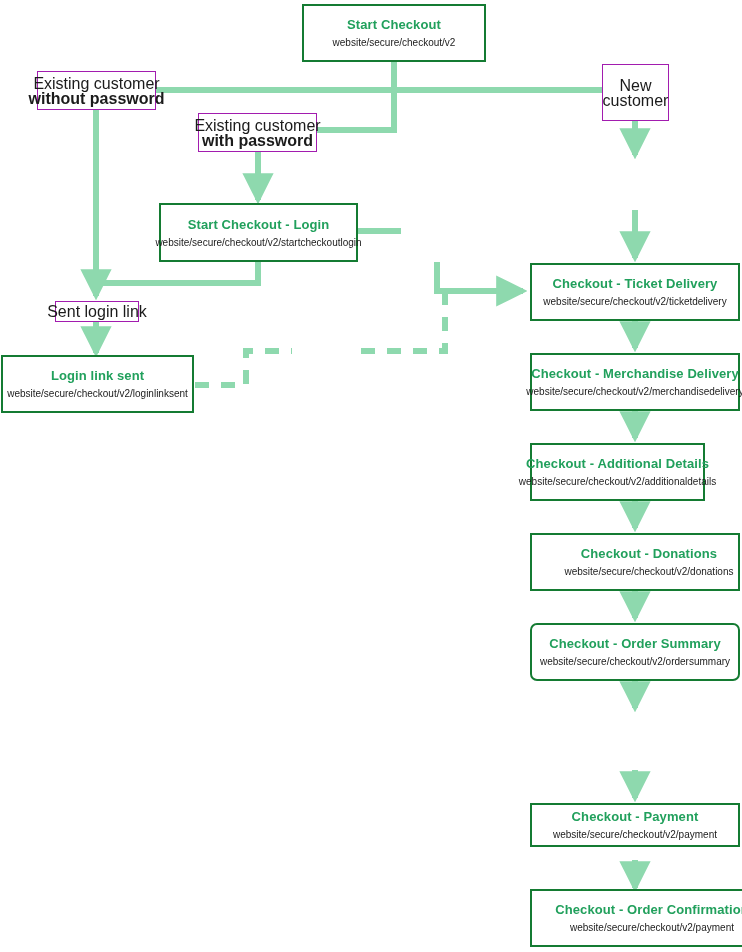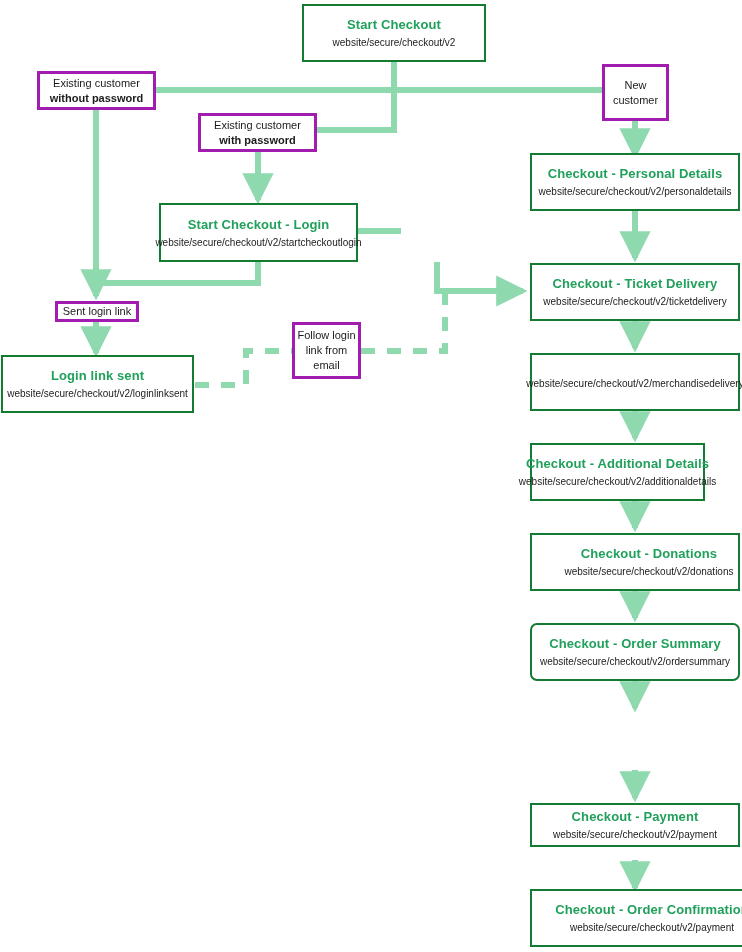--- a/index.html
+++ b/index.html
@@ -54,23 +54,23 @@
   .node.page .url {
     color: #1b1b1b;
     font-size: 10px;
     line-height: 13px;
     margin-top: 3px;
     white-space: nowrap;
   }
 
   
   .node.label {
-    border: 3px solid #a21caf;
+    border: 1px solid #a21caf;
     color: #1b1b1b;
-    font-size: 11px;
+    font-size: 16px;
     line-height: 15px;
     padding: 2px 4px;
   }
   .node.label .ln {
     white-space: nowrap;
   }
   .node.label .ln.b {
     font-weight: bold;
   }
 </style>
@@ -152,37 +152,29 @@
 
   <div class="node label" style="left:55px; top:301px; width:84px; height:21px;">
     <div class="ln">Sent login link</div>
   </div>
 
   <div class="node page" style="left:1px; top:355px; width:193px; height:58px;">
     <div class="title">Login link sent</div>
     <div class="url">website/secure/checkout/v2/loginlinksent</div>
   </div>
 
-  <div class="node label" style="left:292px; top:322px; width:69px; height:57px;">
-    <div class="ln">Follow login</div>
-    <div class="ln">link from</div>
-    <div class="ln">email</div>
-  </div>
-
-  <div class="node page" style="left:530px; top:153px; width:210px; height:58px;">
-    <div class="title">Checkout - Personal Details</div>
-    <div class="url">website/secure/checkout/v2/personaldetails</div>
-  </div>
+
 
   <div class="node page" style="left:530px; top:263px; width:210px; height:58px;">
     <div class="title">Checkout - Ticket Delivery</div>
     <div class="url">website/secure/checkout/v2/ticketdelivery</div>
   </div>
 
   <div class="node page" style="left:530px; top:353px; width:210px; height:58px;">
+    <div class="title">Checkout - Merchandise Delivery</div>
     <div class="url">website/secure/checkout/v2/merchandisedelivery</div>
   </div>
 
   <div class="node page" style="left:530px; top:443px; width:175px; height:58px;">
     <div class="title">Checkout - Additional Details</div>
     <div class="url">website/secure/checkout/v2/additionaldetails</div>
   </div>
 
   <div class="node page" style="left:530px; top:533px; width:210px; height:58px;padding-left:32px;">
     <div class="title">Checkout - Donations</div>

